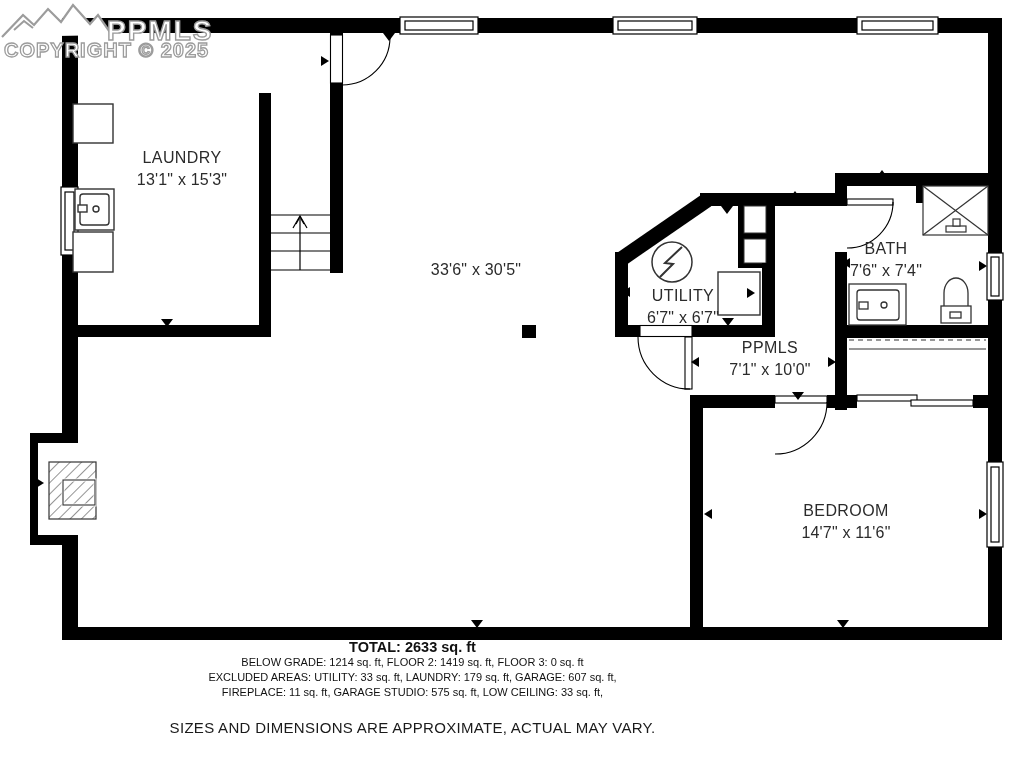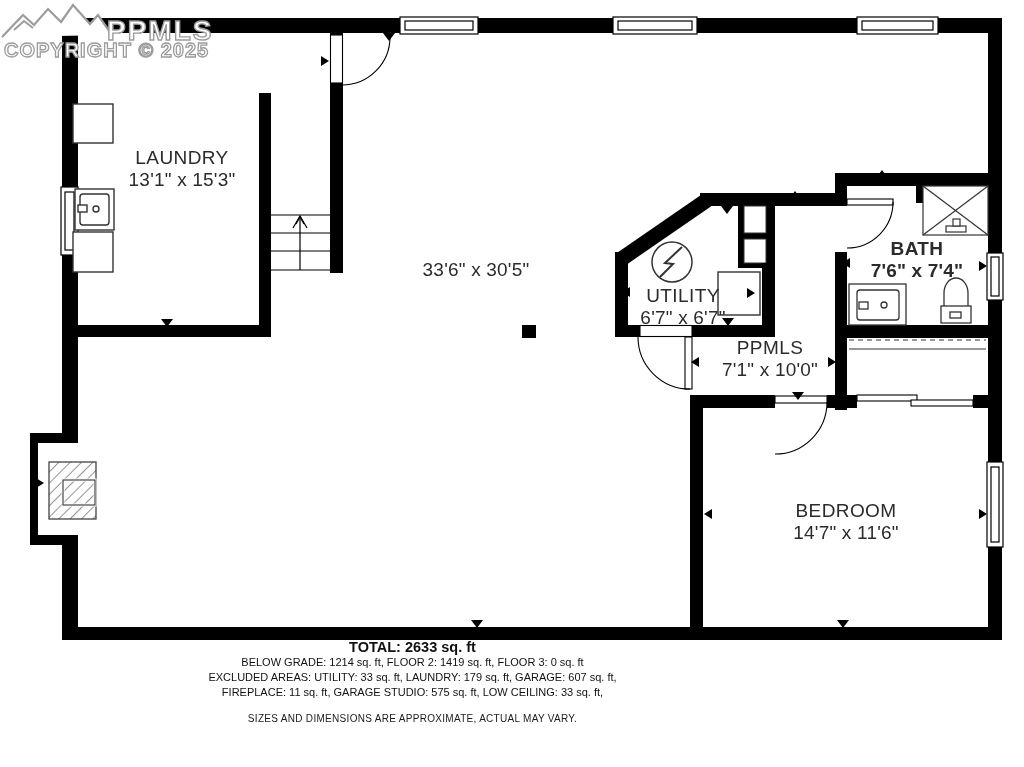--- a/index.html
+++ b/index.html
@@ -1,25 +1,25 @@
 <!DOCTYPE html>
 <html><head>
 <meta charset="utf-8">
 <style>
   html,body{margin:0;padding:0;background:#fff;}
   body{width:1024px;height:767px;position:relative;overflow:hidden;
        font-family:"Liberation Sans",sans-serif;}
   #plan{position:absolute;left:0;top:0;}
   .room-label{position:absolute;transform:translateX(-50%);text-align:center;
-      color:#2b2b2b;font-size:19px;line-height:22px;letter-spacing:.4px;white-space:nowrap;}
+      color:#2b2b2b;font-size:16px;line-height:22px;letter-spacing:.4px;white-space:nowrap;}
   .room-label .dims{letter-spacing:.2px;}
   #footer{position:absolute;left:0;top:640px;width:825px;text-align:center;color:#111;}
   #footer .total{font-weight:bold;font-size:14.5px;line-height:15px;}
   #footer .line{font-size:11px;line-height:15px;}
-  #footer .disclaimer{font-size:10px;margin-top:13px;letter-spacing:.3px;color:#1a1a1a;}
+  #footer .disclaimer{font-size:15px;margin-top:19px;letter-spacing:.3px;color:#1a1a1a;}
 </style>
 </head>
 <body>
 
 <svg id="plan" width="1024" height="767" viewBox="0 0 1024 767">
   <defs>
     <pattern id="hatch" width="8" height="8" patternUnits="userSpaceOnUse" patternTransform="rotate(45)">
       <line x1="0" y1="0" x2="0" y2="8" stroke="#3a3a3a" stroke-width="1.1"></line>
     </pattern>
   </defs>
@@ -209,21 +209,21 @@
   <div class="dims">33'6" x 30'5"</div>
 </div>
 <div class="room-label" style="left:683px;top:285px;">
   <div class="name">UTILITY</div>
   <div class="dims">6'7" x 6'7"</div>
 </div>
 <div class="room-label" style="left:770px;top:337px;">
   <div class="name">PPMLS</div>
   <div class="dims">7'1" x 10'0"</div>
 </div>
-<div class="room-label" style="left:917px;top:238px;font-weight:bold;">
+<div class="room-label" style="left:886px;top:238px;">
   <div class="name">BATH</div>
   <div class="dims">7'6" x 7'4"</div>
 </div>
 <div class="room-label" style="left:846px;top:500px;">
   <div class="name">BEDROOM</div>
   <div class="dims">14'7" x 11'6"</div>
 </div>
 
 <div id="footer">
   <div class="total">TOTAL: 2633 sq. ft</div>

